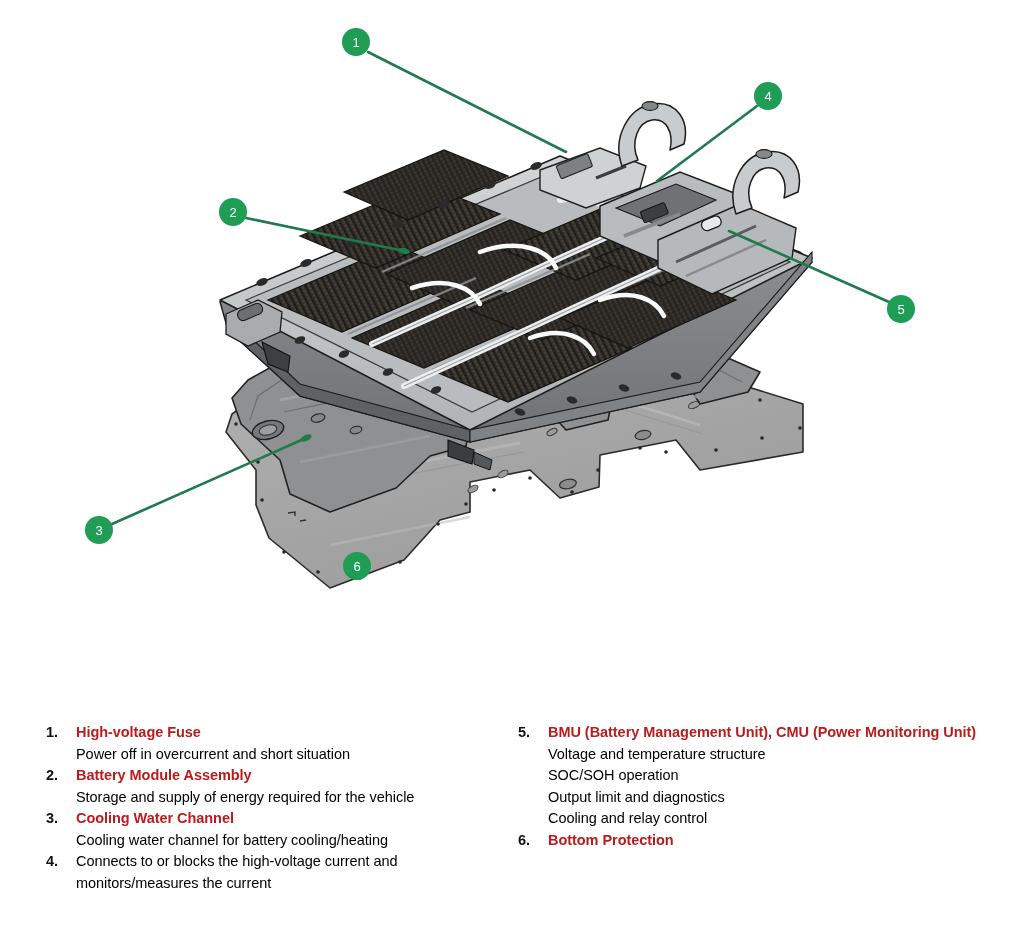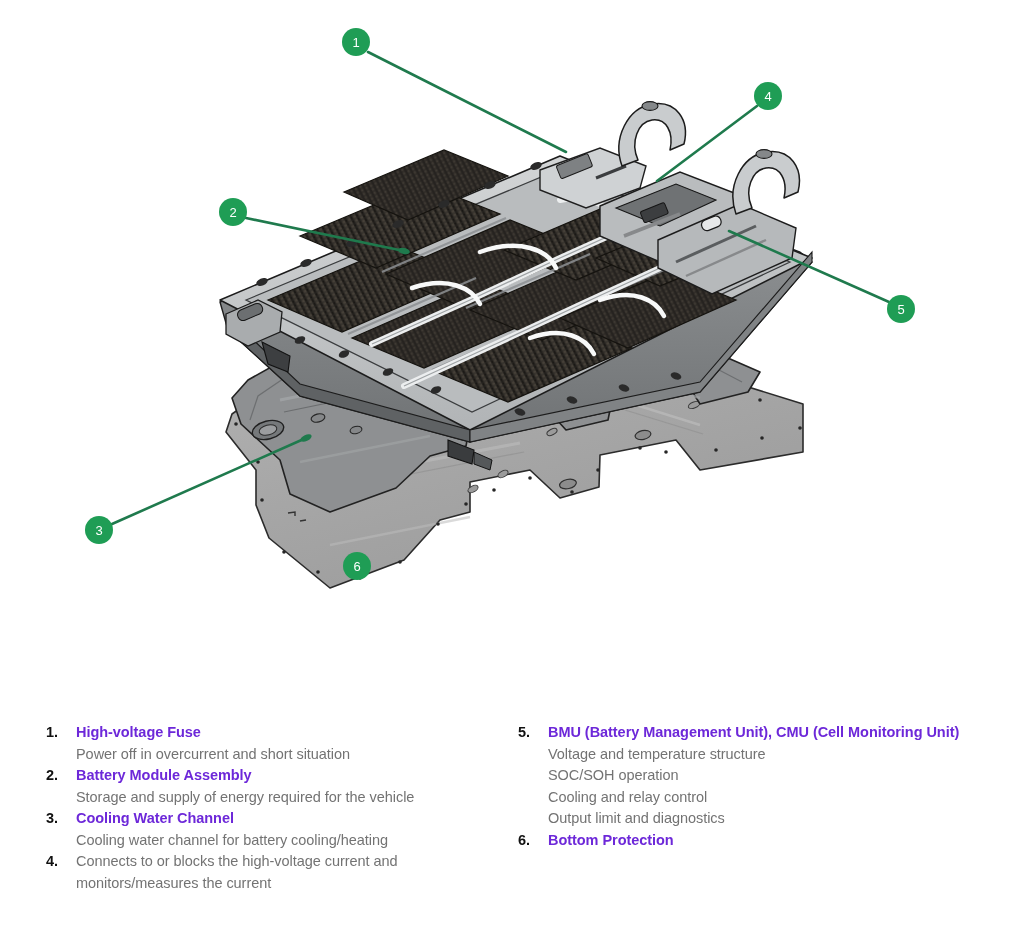--- a/index.html
+++ b/index.html
@@ -17,25 +17,25 @@
   .col{position:absolute;top:0;}
   .col.left{left:46px;width:470px;}
   .col.right{left:518px;width:470px;}
   .item{display:flex;align-items:flex-start;margin-bottom:0px;}
   .num{
     font-weight:bold;font-size:14.5px;color:#111111;
     width:30px;flex:0 0 30px;text-align:left;line-height:21.5px;
   }
   .body{flex:1 1 auto;}
   .head{
-    font-weight:bold;font-size:14.5px;color:#6d28d9;line-height:21.5px;
+    font-weight:bold;font-size:14.5px;color:#b91c1c;line-height:21.5px;
     letter-spacing:-0.05px;
   }
   .desc{
-    font-size:14.5px;color:#737373;line-height:21.5px;font-weight:400;
+    font-size:14.5px;color:#000000;line-height:21.5px;font-weight:400;
     letter-spacing:-0.05px;
   }
 </style>
 </head>
 <body>
 
 <svg id="diagram" viewBox="0 0 1024 700" xmlns="http://www.w3.org/2000/svg">
   <defs>
     <linearGradient id="plateGrad" x1="0" y1="0" x2="0.6" y2="1">
       <stop offset="0" stop-color="#b4b4b4"></stop>
@@ -334,25 +334,25 @@
       </div>
     </div>
 
   </div>
 
   <div class="col right">
 
     <div class="item">
       <div class="num">5.</div>
       <div class="body">
-        <div class="head">BMU (Battery Management Unit), CMU (Cell Monitoring Unit)</div>
+        <div class="head">BMU (Battery Management Unit), CMU (Power Monitoring Unit)</div>
         <div class="desc">Voltage and temperature structure</div>
         <div class="desc">SOC/SOH operation</div>
+        <div class="desc">Output limit and diagnostics</div>
         <div class="desc">Cooling and relay control</div>
-        <div class="desc">Output limit and diagnostics</div>
       </div>
     </div>
 
     <div class="item">
       <div class="num">6.</div>
       <div class="body">
         <div class="head">Bottom Protection</div>
       </div>
     </div>
 

